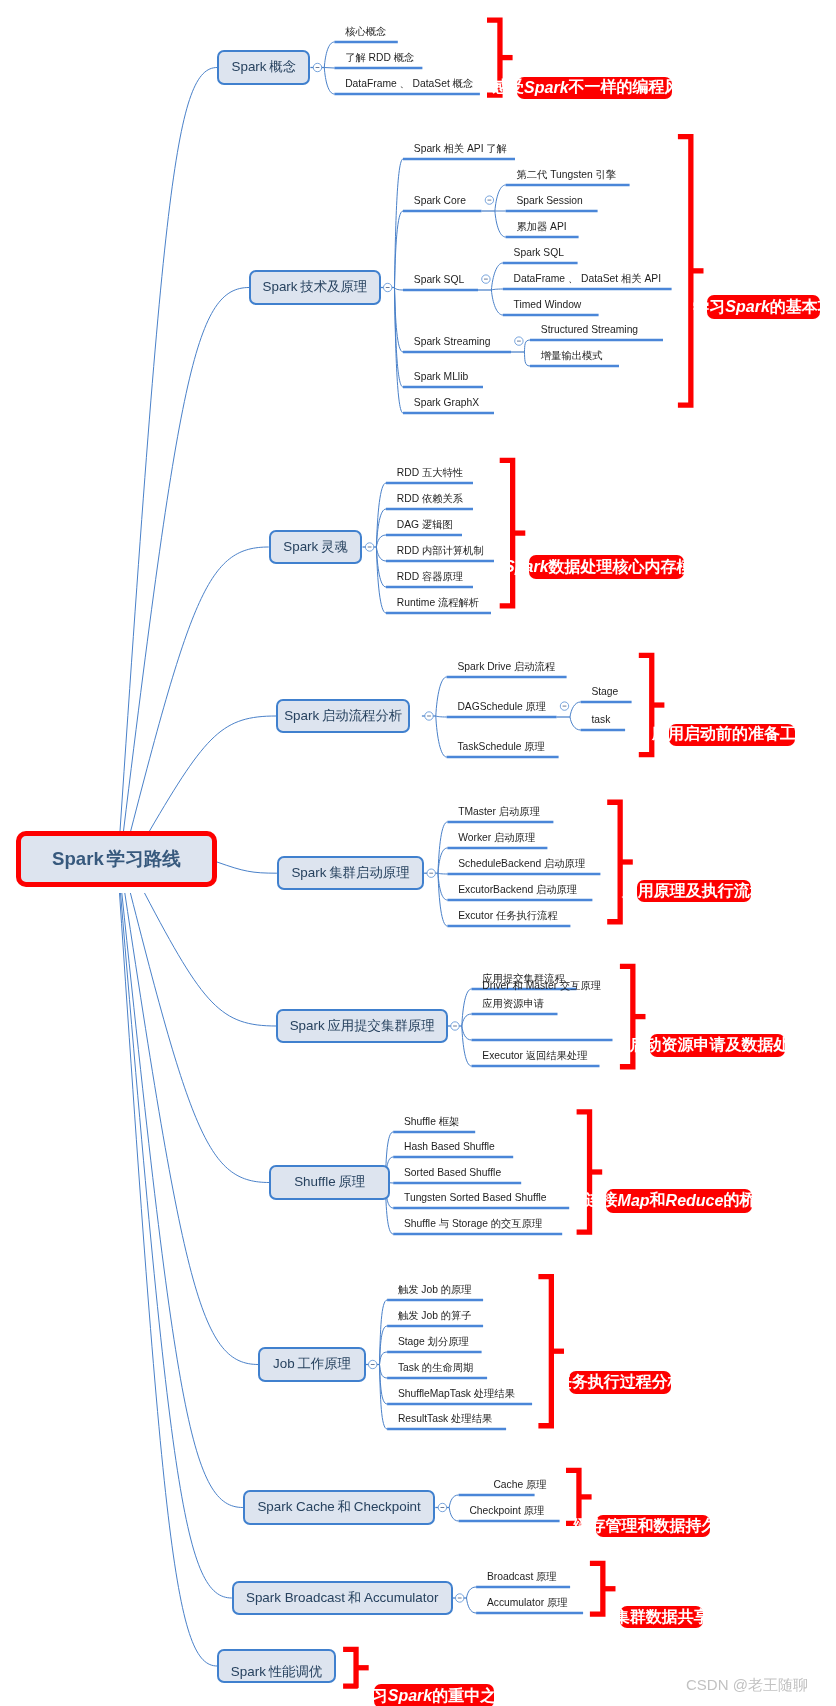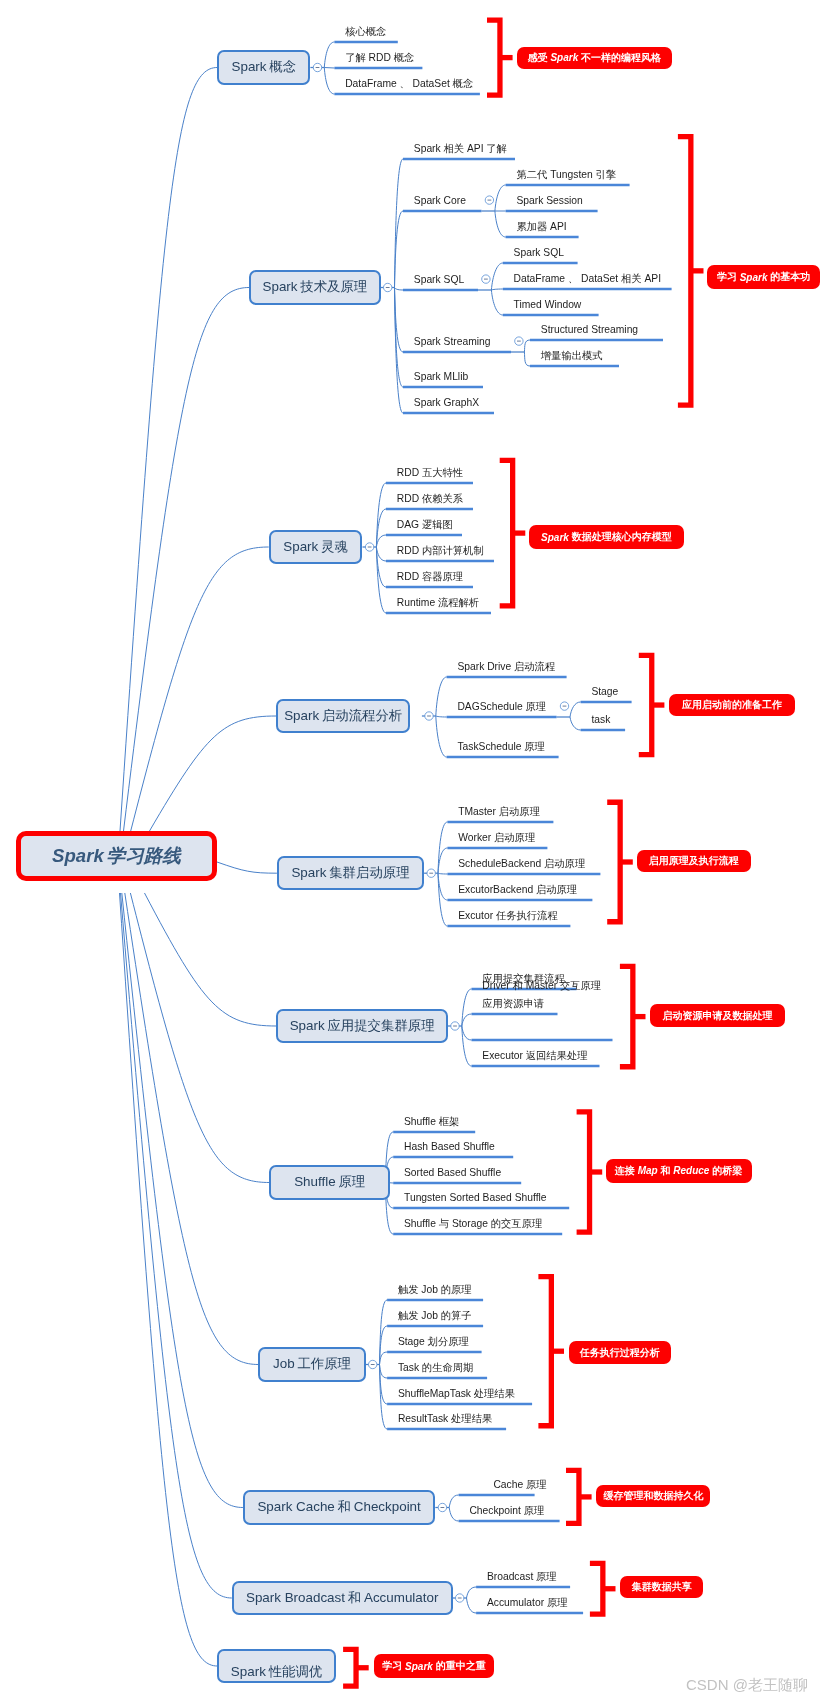--- a/index.html
+++ b/index.html
@@ -10,22 +10,22 @@
   svg#wires{position:absolute;left:0;top:0;width:836px;height:1706px;}
   .node{position:absolute;box-sizing:border-box;border:2.1px solid #4080ce;
         background:#dde4ef;border-radius:7px;color:#27425f;
         display:flex;align-items:center;justify-content:center;
         white-space:nowrap;font-size:13.4px;}
   .node.root{border:5.6px solid #fd0000;border-radius:10px;
         font-weight:bold;font-size:18.6px;color:#37597d;}
   .leaf{position:absolute;white-space:nowrap;color:#1d1d1d;font-size:10.3px;
         line-height:1;}
   .tag{position:absolute;box-sizing:border-box;background:#fd0000;color:#fff;
-       border-radius:7px;font-weight:bold;font-size:10px;
-       display:flex;align-items:center;justify-content:center;white-space:nowrap;}
+       border-radius:7px;font-weight:bold;font-size:16px;
+       display:flex;align-items:center;justify-content:center;white-space:nowrap;margin-top:30px;}
   .tag em{font-style:italic;}
   .gap{display:inline-block;width:2.8px;}
   .wm{position:absolute;color:#c2c2c2;font-size:15px;white-space:nowrap;}
 </style>
 </head>
 <body>
 
 <div id="stage">
   <svg id="wires" viewBox="0 0 836 1706" xmlns="http://www.w3.org/2000/svg">
       <path d="M120,831 C163.74,182.02499999999998 176.376,67.5 217.2,67.5" fill="none" stroke="#4a81c9" stroke-width="1" stroke-linecap="butt"></path>
@@ -251,21 +251,21 @@
       <g>
         <path d="M589.9,1563.45 L602.85,1563.45 L602.85,1614.05 L589.9,1614.05" fill="none" stroke="#fd0000" stroke-width="5.3"></path>
         <path d="M602.85,1588.75 L615.5,1588.75" fill="none" stroke="#fd0000" stroke-width="5.3"></path>
       </g>
       <path d="M119.5,893 C163.465,1550.05 176.166,1666 217.2,1666" fill="none" stroke="#4a81c9" stroke-width="1" stroke-linecap="butt"></path>
       <g>
         <path d="M343.1,1649.3500000000001 L356.05000000000007,1649.3500000000001 L356.05000000000007,1686.1499999999999 L343.1,1686.1499999999999" fill="none" stroke="#fd0000" stroke-width="5.3"></path>
         <path d="M356.05000000000007,1667.75 L368.70000000000005,1667.75" fill="none" stroke="#fd0000" stroke-width="5.3"></path>
       </g>
     </svg>
-<div class="node root" style="left: 16px; top: 831px; width: 201px; height: 50px; background: rgb(221, 228, 239); font-style: italic;">
+<div class="node root" style="left: 16px; top: 831px; width: 201px; height: 56px; background: rgb(221, 228, 239);">
       <span><span>Spark</span><span class="gap"></span><span>学习路线</span></span>
     </div>
     <div class="node lvl1" style="left: 217.2px; top: 50.2px; width: 93.2px; height: 34.6px;">
       <span><span>Spark</span><span class="gap"></span><span>概念</span></span>
     </div>
     <div class="leaf" style="left: 345.2px; top: 27px;"><span>核心概念</span></div>
     <div class="leaf" style="left: 345.2px; top: 53px;"><span>了解</span><span class="gap"></span><span>RDD</span><span class="gap"></span><span>概念</span></div>
     <div class="leaf" style="left: 345.2px; top: 79px;"><span>DataFrame</span><span class="gap"></span><span>、</span><span class="gap"></span><span>DataSet</span><span class="gap"></span><span>概念</span></div>
     <div class="tag" style="left: 516.8px; top: 46.5px; width: 155.1px; height: 22.6px;">
       <span>感受</span>

